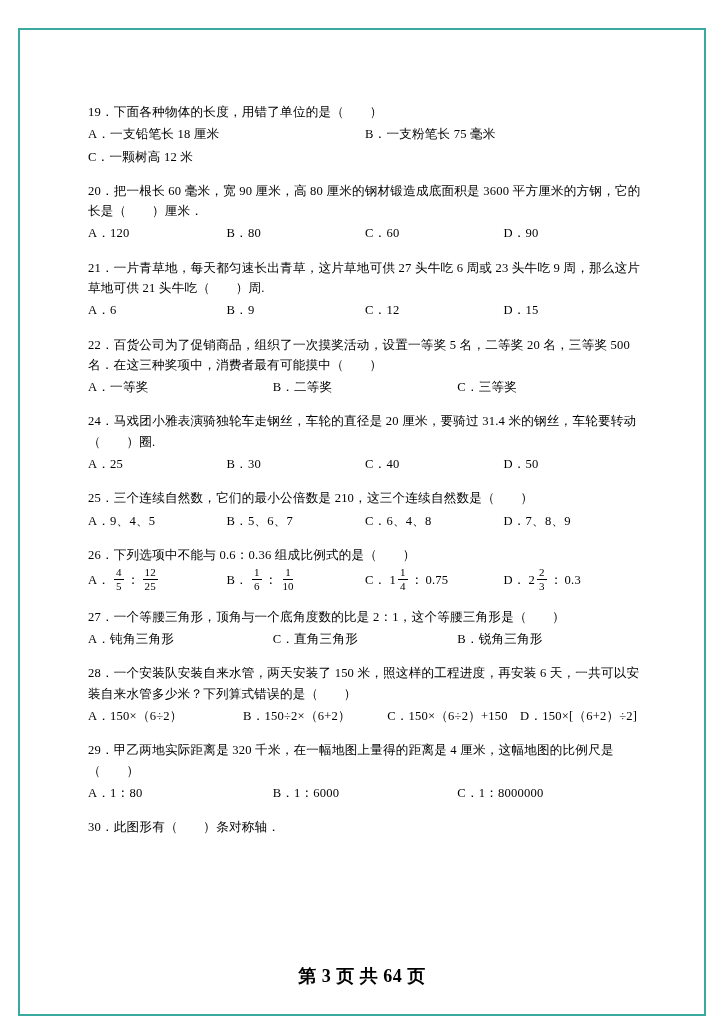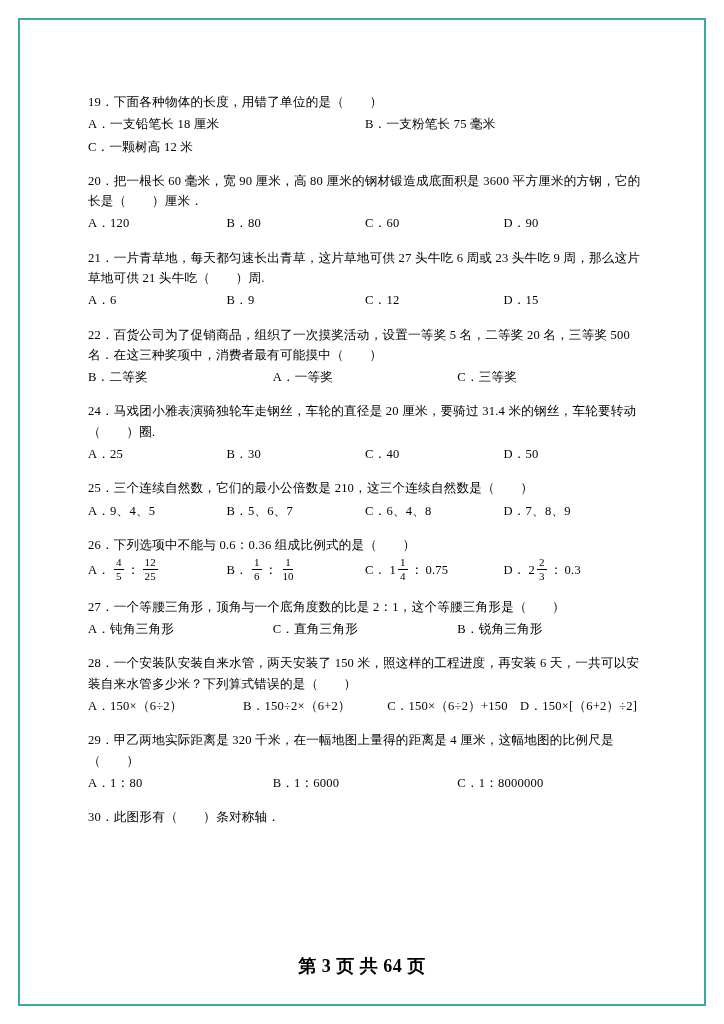--- a/index.html
+++ b/index.html
@@ -21,20 +21,21 @@
     padding: 18px;
     background: #ffffff;
   }
   .frame {
     position: relative;
     width: 100%;
     height: 100%;
     box-sizing: border-box;
     border: 2px solid #3aa9a0;
     background: #ffffff;
+    margin-top: 10px;
   }
   .inner {
     position: absolute;
     left: 0;
     top: 0;
     right: 0;
     bottom: 0;
     box-sizing: border-box;
     padding: 72px 62px 30px 68px;
   }
@@ -138,22 +139,22 @@
           <span class="opt">A．6</span>
           <span class="opt">B．9</span>
           <span class="opt">C．12</span>
           <span class="opt">D．15</span>
         </div>
       </div>
 
       <div class="q">
         <span class="stem">22．百货公司为了促销商品，组织了一次摸奖活动，设置一等奖 5 名，二等奖 20 名，三等奖 500 名．在这三种奖项中，消费者最有可能摸中（　　）</span>
         <div class="opts three">
+          <span class="opt">A．一等奖</span>
           <span class="opt">B．二等奖</span>
-          <span class="opt">A．一等奖</span>
           <span class="opt">C．三等奖</span>
         </div>
       </div>
 
 
       <div class="q">
         <span class="stem">24．马戏团小雅表演骑独轮车走钢丝，车轮的直径是 20 厘米，要骑过 31.4 米的钢丝，车轮要转动（　　）圈.</span>
         <div class="opts four">
           <span class="opt">A．25</span>
           <span class="opt">B．30</span>

